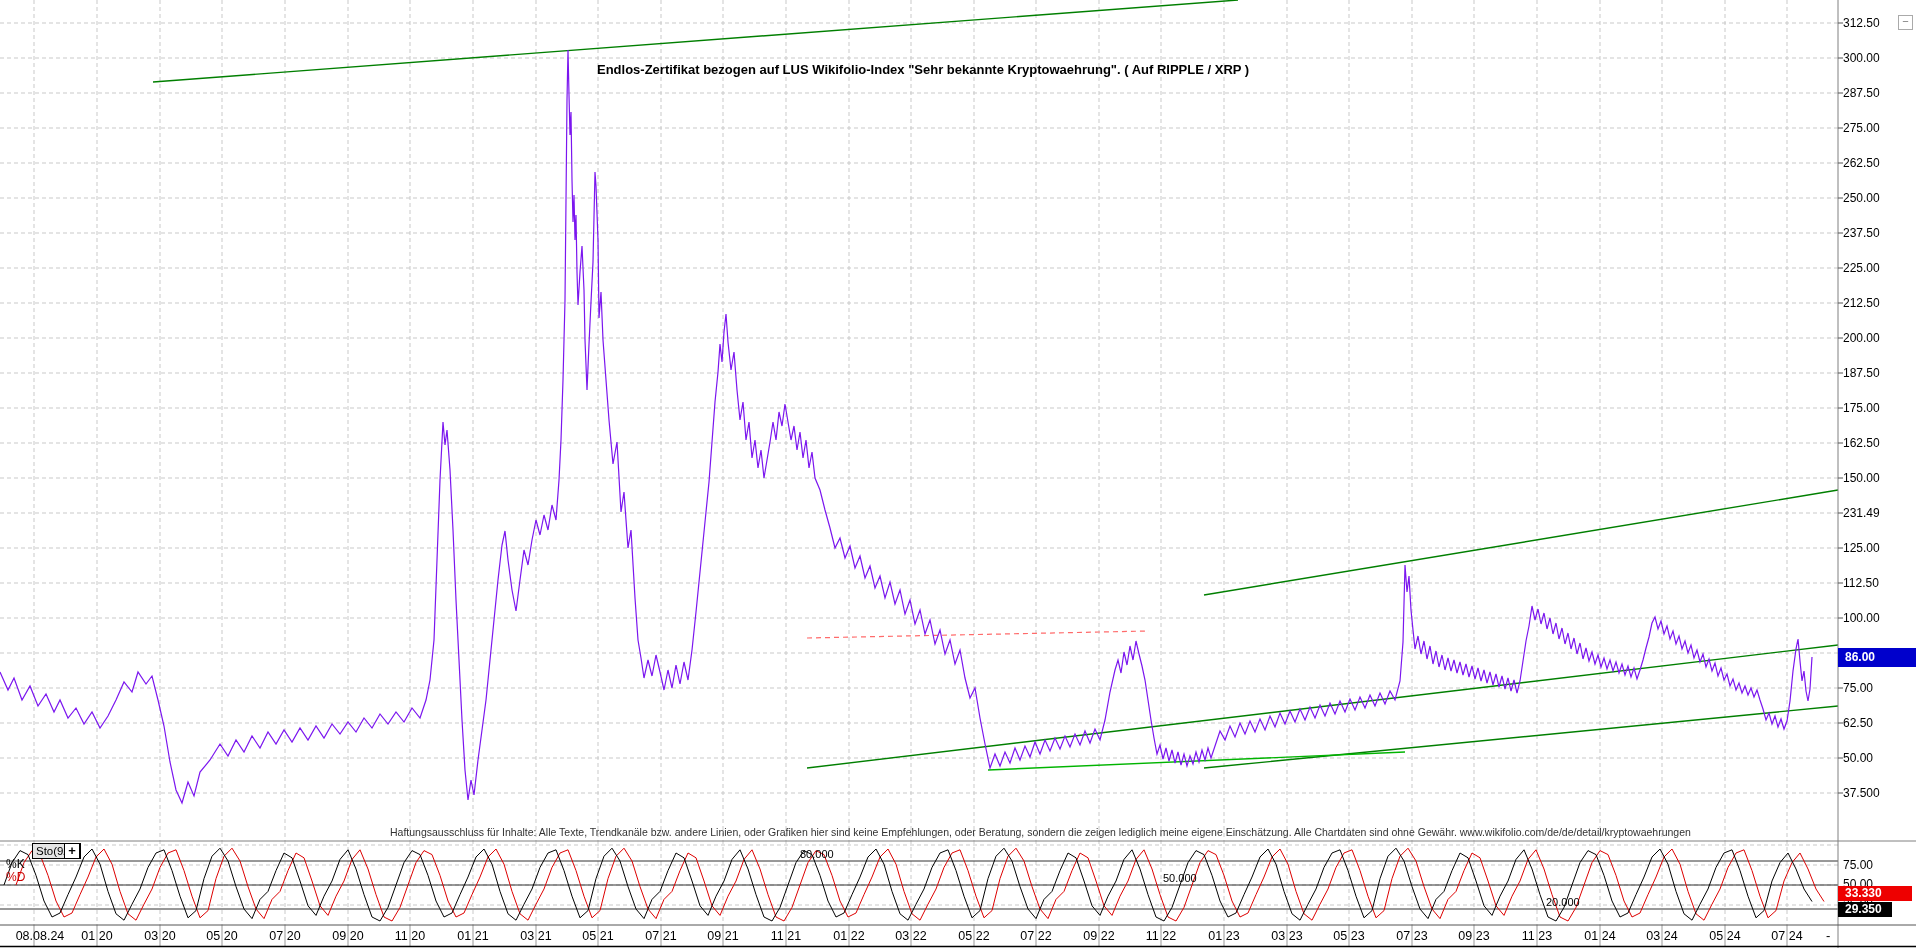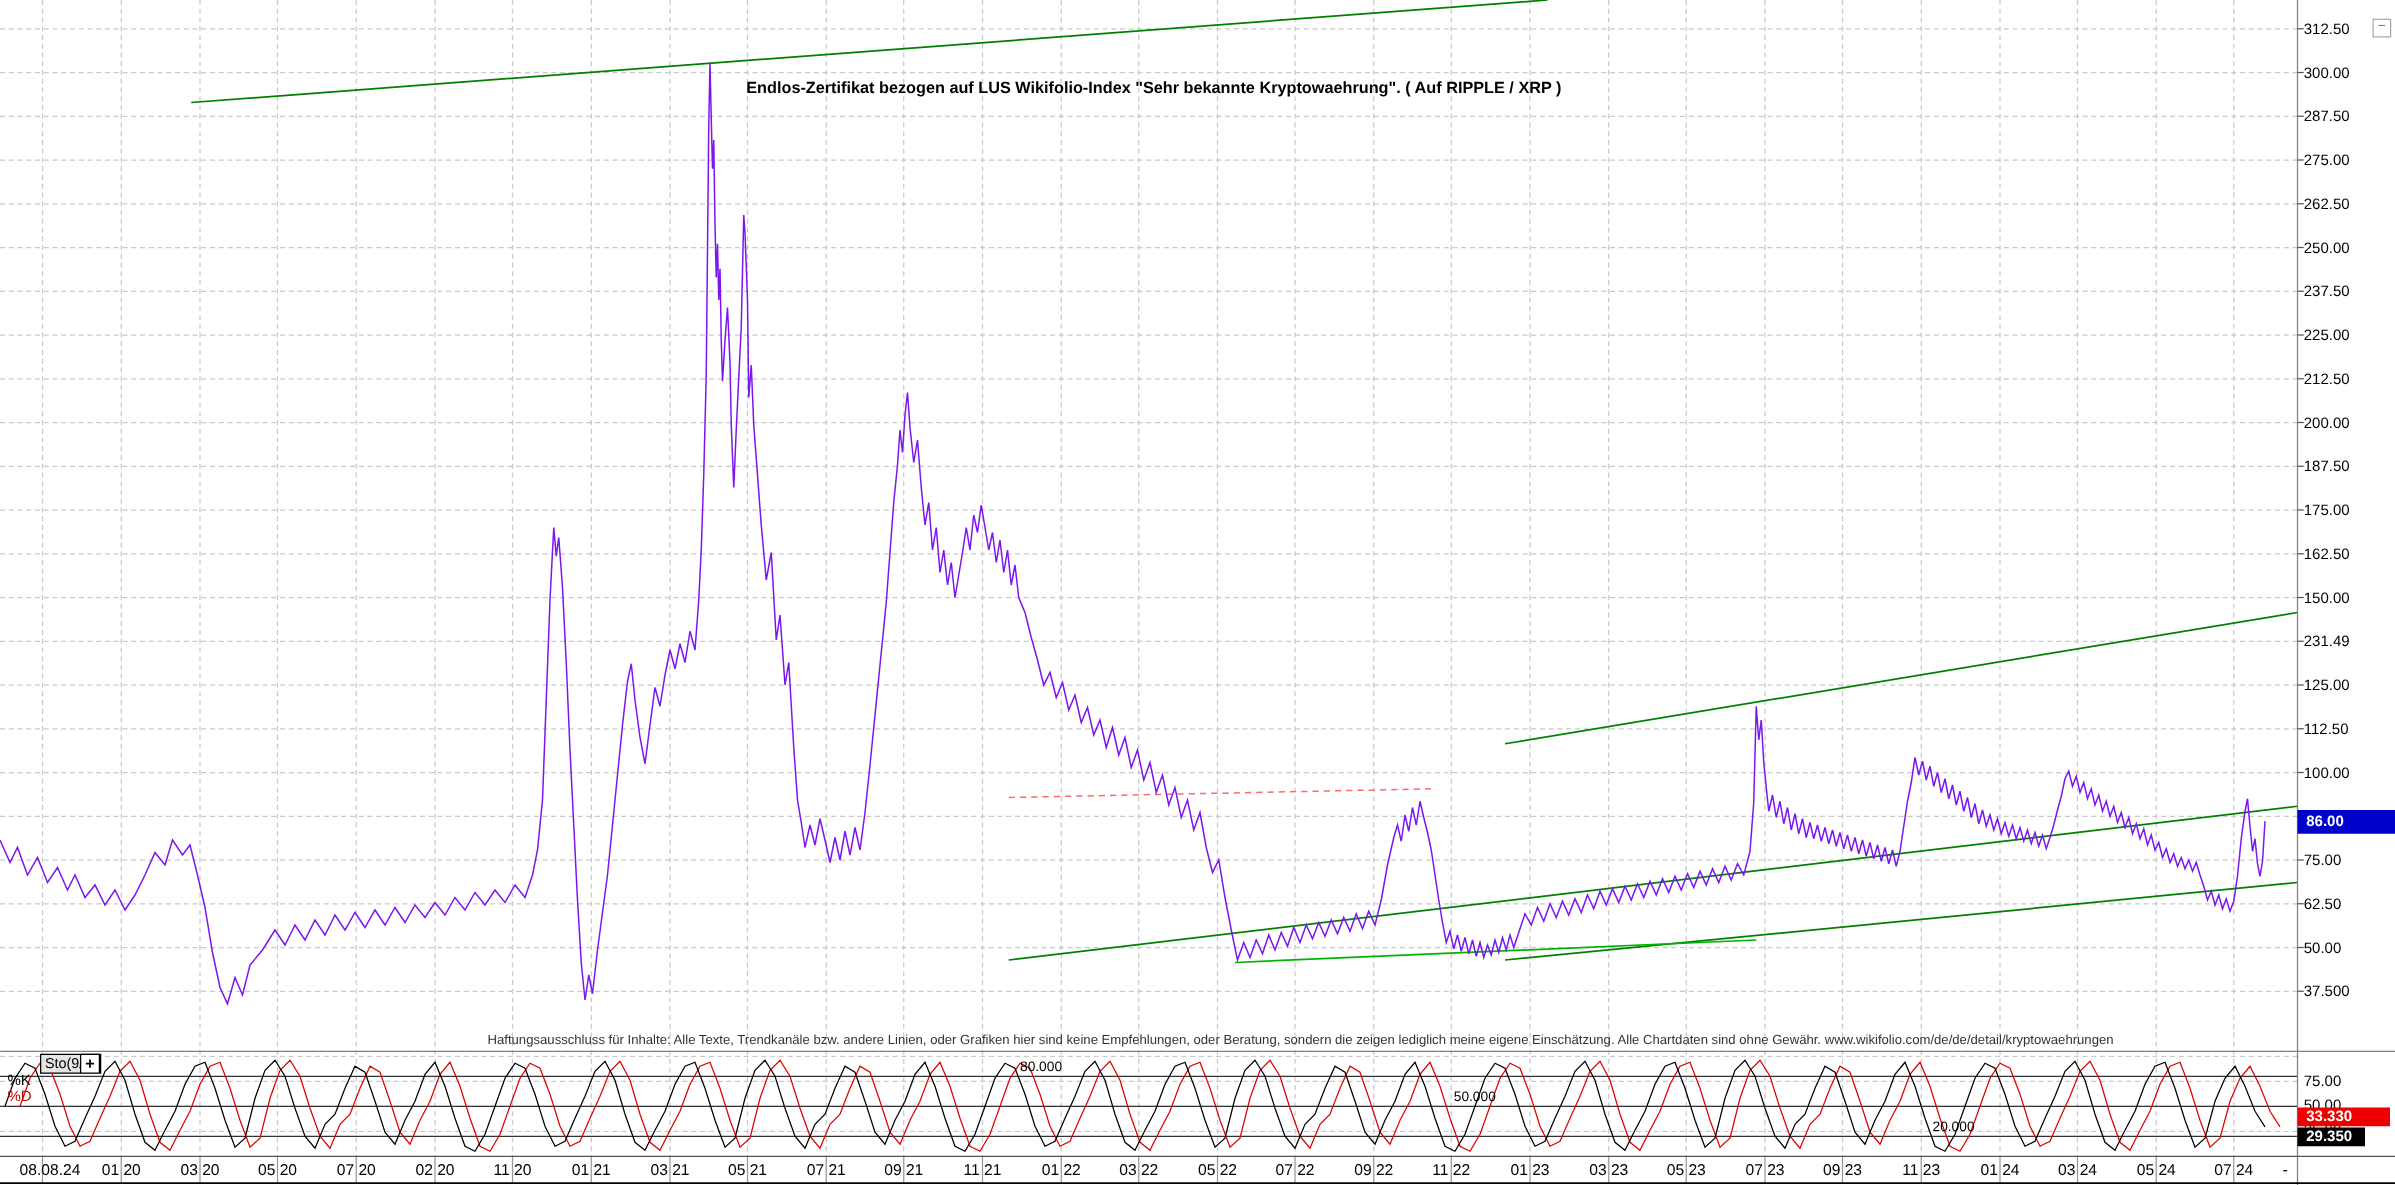--- a/index.html
+++ b/index.html
@@ -184,21 +184,21 @@
       <div class="lbl ylbl" style="top: 646px;">87.50</div>
       <div class="lbl ylbl" style="top: 681px;">75.00</div>
       <div class="lbl ylbl" style="top: 716px;">62.50</div>
       <div class="lbl ylbl" style="top: 751px;">50.00</div>
       <div class="lbl ylbl" style="top: 786px;">37.500</div>
       <div class="lbl xlbl" style="left: 40px;">08.08.24</div>
       <div class="lbl xlbl" style="left: 97px;">01 20</div>
       <div class="lbl xlbl" style="left: 160px;">03 20</div>
       <div class="lbl xlbl" style="left: 222px;">05 20</div>
       <div class="lbl xlbl" style="left: 285px;">07 20</div>
-      <div class="lbl xlbl" style="left: 348px;">02 20</div>
+      <div class="lbl xlbl" style="left: 348px;">09 20</div>
       <div class="lbl xlbl" style="left: 410px;">11 20</div>
       <div class="lbl xlbl" style="left: 473px;">01 21</div>
       <div class="lbl xlbl" style="left: 536px;">03 21</div>
       <div class="lbl xlbl" style="left: 598px;">05 21</div>
       <div class="lbl xlbl" style="left: 661px;">07 21</div>
       <div class="lbl xlbl" style="left: 723px;">09 21</div>
       <div class="lbl xlbl" style="left: 786px;">11 21</div>
       <div class="lbl xlbl" style="left: 849px;">01 22</div>
       <div class="lbl xlbl" style="left: 911px;">03 22</div>
       <div class="lbl xlbl" style="left: 974px;">05 22</div>
@@ -211,21 +211,21 @@
       <div class="lbl xlbl" style="left: 1412px;">07 23</div>
       <div class="lbl xlbl" style="left: 1474px;">09 23</div>
       <div class="lbl xlbl" style="left: 1537px;">11 23</div>
       <div class="lbl xlbl" style="left: 1600px;">01 24</div>
       <div class="lbl xlbl" style="left: 1662px;">03 24</div>
       <div class="lbl xlbl" style="left: 1725px;">05 24</div>
       <div class="lbl xlbl" style="left: 1787px;">07 24</div>
       <div class="lbl pane-ylbl" style="top: 858px;">75.00</div>
       <div class="lbl pane-ylbl" style="top: 877px;">50.00</div>
       <div class="lbl pane-ylbl" style="top: 897px;">25.00</div>
-      <div class="lbl lvl-lbl" style="left: 800px; top: 848px; margin-left: 16px;">80.000</div>
+      <div class="lbl lvl-lbl" style="left: 800px; top: 848px;">80.000</div>
       <div class="lbl lvl-lbl" style="left: 1163px; top: 872px;">50.000</div>
       <div class="lbl lvl-lbl" style="left: 1546px; top: 896px;">20.000</div>
     </div>
 
   <div id="sto-box">Sto(9/5)</div>
   <div id="plus-box">+</div>
   <div id="k-label">%K</div>
   <div id="d-label">%D</div>
 
   <div id="badge-price" class="badge">86.00</div>

